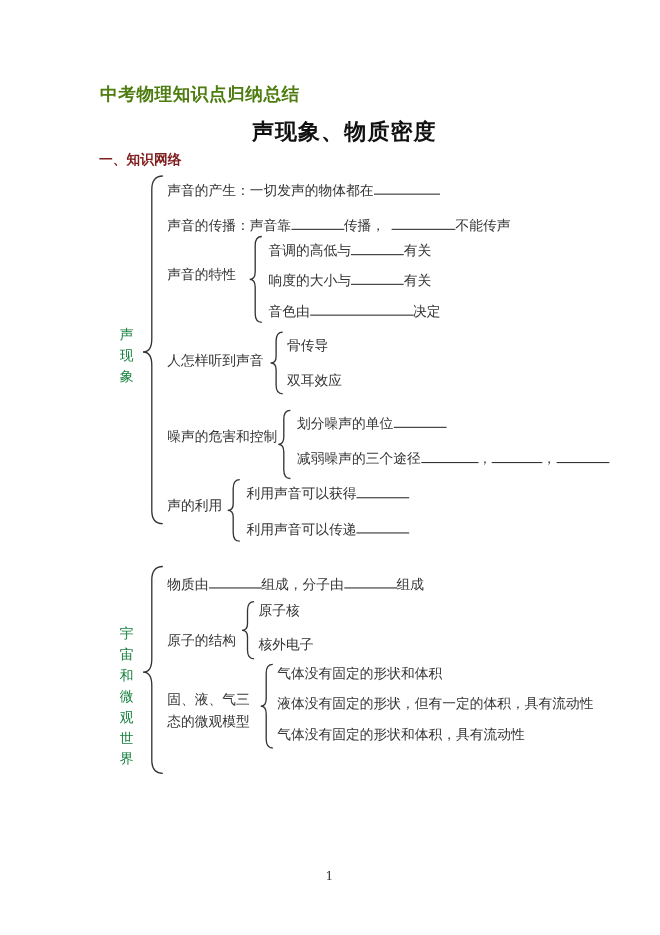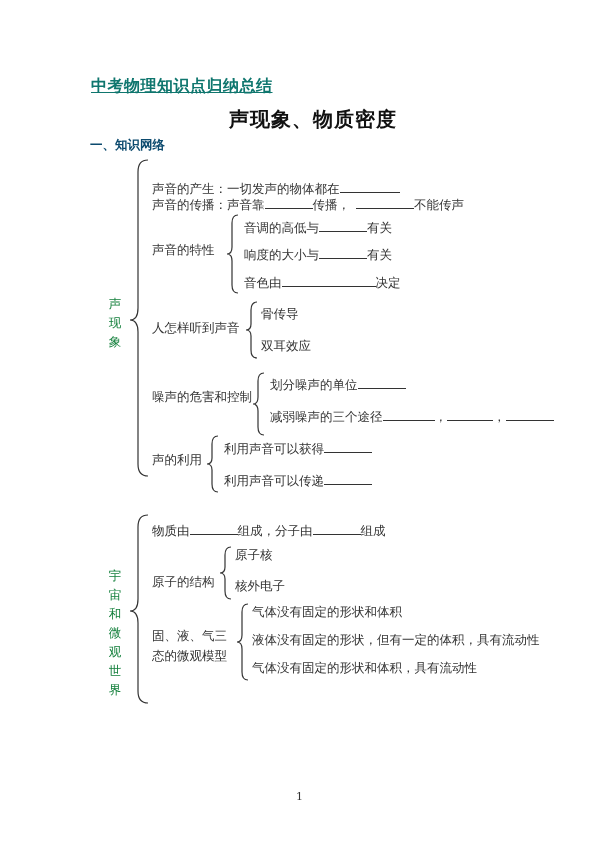--- a/index.html
+++ b/index.html
@@ -1,40 +1,40 @@
 <!DOCTYPE html>
 <html><head>
 <meta charset="utf-8">
 <style>
   html,body{margin:0;padding:0;background:#fff;}
   body{width:600px;height:850px;position:relative;overflow:hidden;font-family:"DejaVu Serif","Liberation Serif",serif;color:#222;}
   .abs{position:absolute;white-space:nowrap;}
-  .doc-title{left:91px;top:76px;font-family:"DejaVu Sans","Liberation Sans",sans-serif;font-weight:bold;font-size:16px;color:#0f766e;letter-spacing:0.5px;text-decoration:underline;}
+  .doc-title{left:91px;top:76px;font-family:"DejaVu Sans","Liberation Sans",sans-serif;font-weight:bold;font-size:16px;color:#4d7c0f;letter-spacing:0.5px;}
   .main-title{left:229px;top:106px;font-weight:bold;font-size:20px;color:#111;letter-spacing:1px;}
-  .sec-title{left:90px;top:137px;font-family:"DejaVu Sans","Liberation Sans",sans-serif;font-weight:bold;font-size:12.5px;color:#0c4a6e;}
+  .sec-title{left:90px;top:137px;font-family:"DejaVu Sans","Liberation Sans",sans-serif;font-weight:bold;font-size:12.5px;color:#7f1d1d;}
   .t{font-size:12.5px;color:#333;line-height:16px;}
   .vlabel{font-size:12.5px;color:#15803d;line-height:19px;width:14px;white-space:normal;text-align:center;}
   .blank{display:inline-block;border-bottom:1px solid #333;height:12px;vertical-align:baseline;}
   svg.br{position:absolute;overflow:visible;}
   svg.br path{fill:none;stroke:#333;stroke-width:1.2;}
   .pagenum{left:296px;top:790px;font-size:11px;color:#333;}
 </style>
 </head>
 <body>
 
 <div class="abs doc-title">中考物理知识点归纳总结</div>
 <div class="abs main-title">声现象、物质密度</div>
 <div class="abs sec-title">一、知识网络</div>
 
 <div class="abs vlabel" style="left:108px;top:294px;">声现象</div>
 <svg class="br" style="left:128px;top:158px;" width="24" height="320">
   <path d="M20 2 Q10 2 10 14 L10 150 Q10 162 2 162 Q10 162 10 174 L10 306 Q10 318 20 318"></path>
 </svg>
 
-<div class="abs t" style="left:152px;top:180px;">
+<div class="abs t" style="left:152px;top:164px;">
   <span>声音的产生：一切发声的物体都在</span><span class="blank" style="width:60px"></span>
 </div>
 
 <div class="abs t" style="left:152px;top:196px;">
   <span>声音的传播：声音靠</span><span class="blank" style="width:48px"></span><span>传播，</span><span class="blank" style="width:58px;margin-left:6px"></span><span>不能传声</span>
 </div>
 
 <div class="abs t" style="left:152px;top:242px;">声音的特性</div>
 <svg class="br" style="left:226px;top:213px;" width="14" height="82">
   <path d="M12 2 Q6 2 6 10 L6 34 Q6 41 1 41 Q6 41 6 48 L6 72 Q6 80 12 80"></path>

